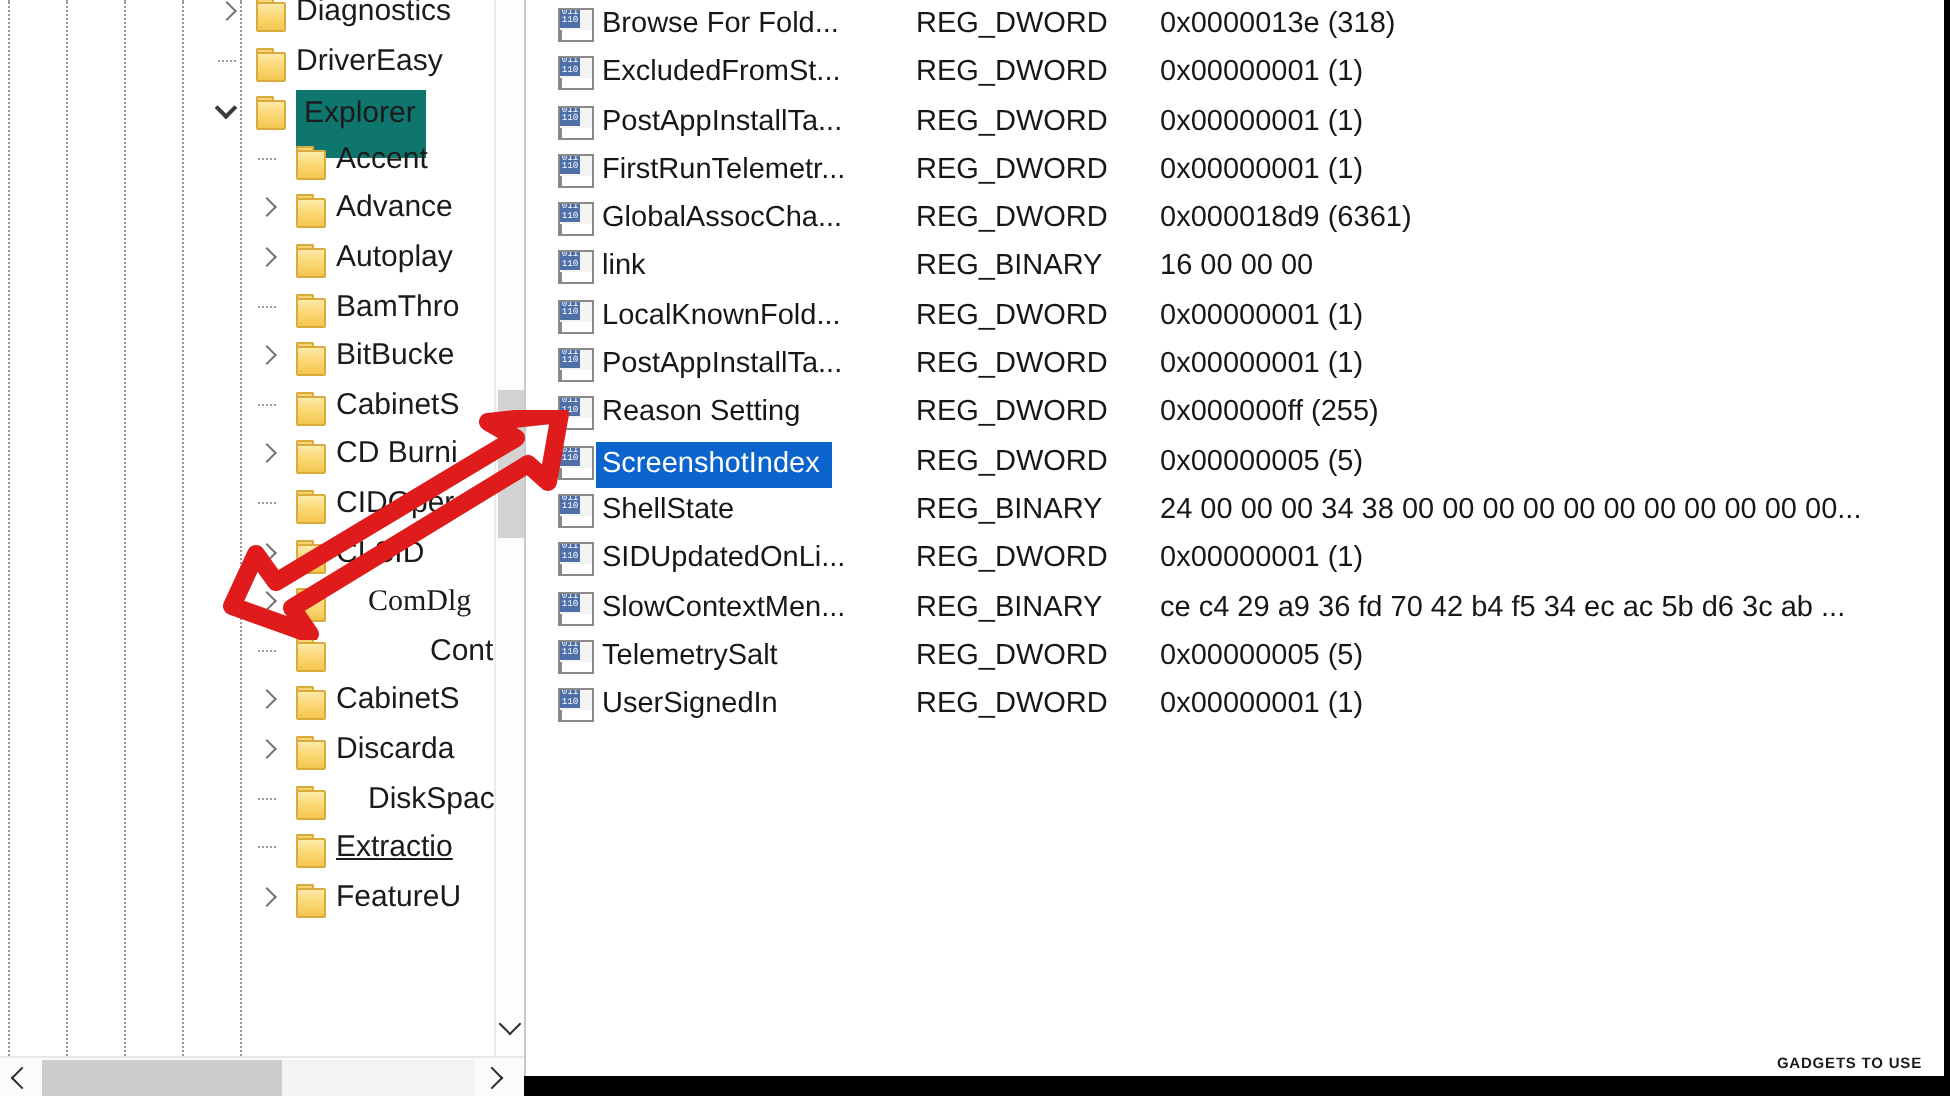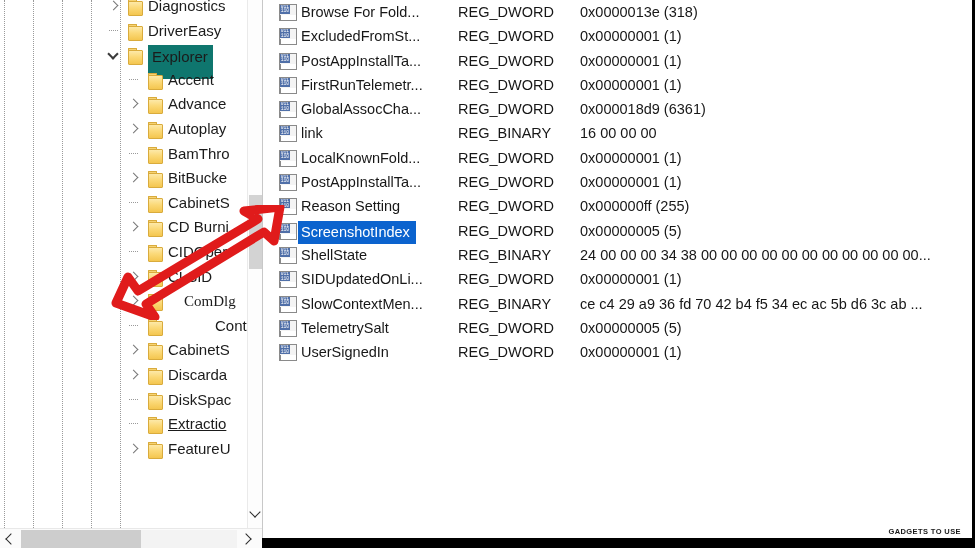--- a/index.html
+++ b/index.html
@@ -458,21 +458,21 @@
             <span class="fbody"></span>
           </span>
           <span class="tree-label" style="left: 168px;">Discarda</span>
         </div>
         <div class="tree-row">
           <span class="tw dots" style="left: 126px;"></span>
           <span class="folder" style="left: 148px;">
             <span class="ftab"></span>
             <span class="fbody"></span>
           </span>
-          <span class="tree-label" style="left: 168px; text-align: center;">DiskSpac</span>
+          <span class="tree-label" style="left: 184px; text-align: center;">DiskSpac</span>
         </div>
         <div class="tree-row">
           <span class="tw dots" style="left: 126px;"></span>
           <span class="folder" style="left: 148px;">
             <span class="ftab"></span>
             <span class="fbody"></span>
           </span>
           <span class="tree-label" style="left: 168px; text-decoration: underline;">Extractio</span>
         </div>
         <div class="tree-row">

